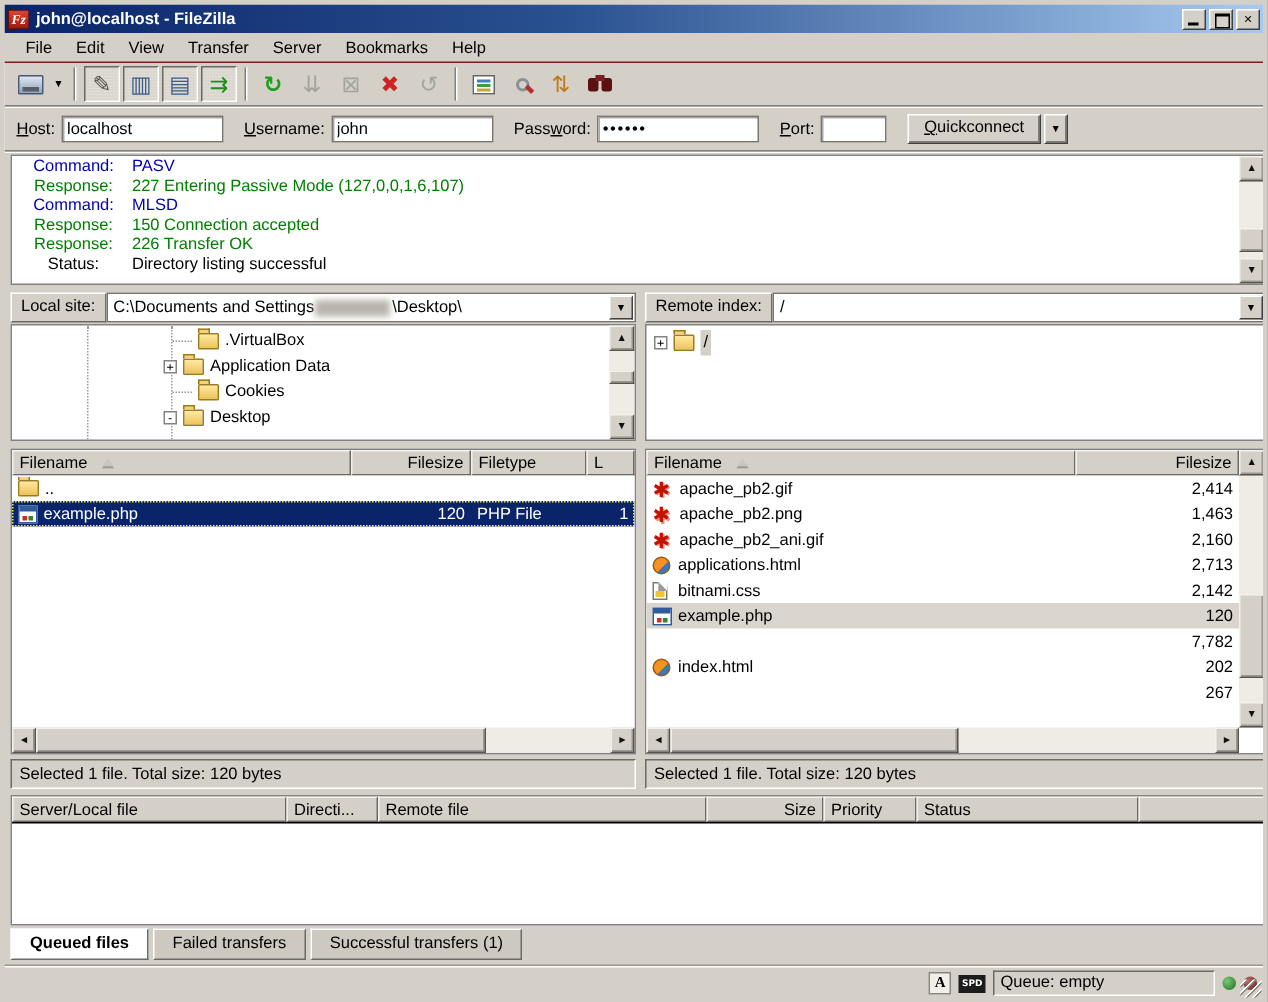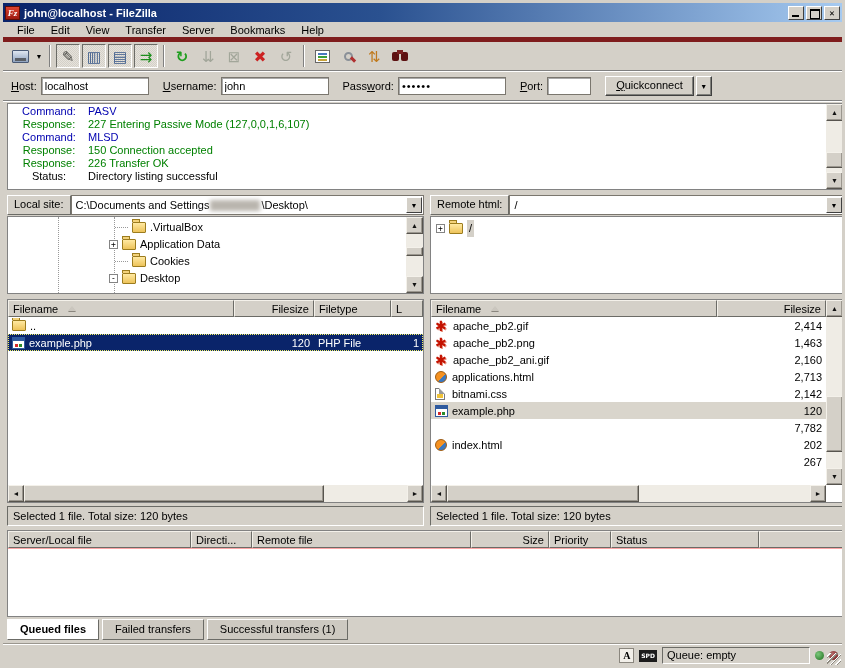--- a/index.html
+++ b/index.html
@@ -24,21 +24,21 @@
   .title-text{color:#fff;font-weight:bold;font-size:11px;flex:1;white-space:nowrap;}
   .winbtns{display:flex;gap:2px;}
   .wb{width:16px;height:14px;background:#d4d0c8;border:1px solid;
       border-color:#fff #404040 #404040 #fff;position:relative;font:bold 9px/12px "DejaVu Sans Mono",monospace;
       text-align:center;}
   .wb-min::after{content:"";position:absolute;left:3px;bottom:2px;width:7px;height:2px;background:#000;}
   .wb-max::after{content:"";position:absolute;left:3px;top:2px;width:8px;height:7px;border:1px solid #000;border-top-width:2px;}
   .wb-close::after{content:"✕";position:absolute;left:0;right:0;top:0;}
   
   .menubar{position:absolute;top:19px;left:0;width:839px;height:20px;display:flex;align-items:center;
-    padding-left:6px;border-bottom:5px solid #7f1d1d;}
+    padding-left:6px;border-bottom:1px solid #7f1d1d;}
   .menu-item{padding:2px 8px;}
   
   .toolbar{position:absolute;top:39px;left:0;width:839px;height:29px;display:flex;align-items:center;
     padding-left:4px;border-bottom:1px solid #808080;box-shadow:0 1px 0 #fff;}
   .tbn{width:24px;height:24px;display:flex;align-items:center;justify-content:center;margin:0 1px;}
   .tbn.pressed{border:1px solid;border-color:#6b6b66 #ffffff #ffffff #6b6b66;
     background:repeating-conic-gradient(#e6e3dc 0 25%,#d4d0c8 0 50%) 0 0/2px 2px;}
   .tbn .g{font-size:15px;line-height:1;}
   .tb-dd{width:12px;height:22px;display:flex;align-items:center;justify-content:center;font-size:7px;}
   .tb-sep{width:2px;height:22px;margin:0 4px;border-left:1px solid #808080;border-right:1px solid #fff;}
@@ -129,21 +129,21 @@
     position:relative;margin-right:7px;flex:none;}
   .ic-doc::before{content:"";position:absolute;right:-1px;top:-1px;border:3px solid #d4d0c8;
     border-left-color:#9a9a9a;border-bottom-color:#9a9a9a;border-top-color:#fff;border-right-color:#fff;}
   .ic-doc::after{content:"";position:absolute;left:1px;bottom:1px;width:6px;height:4px;background:#f0c33a;}
   
   .statline{position:absolute;top:503px;height:20px;border:1px solid;
     border-color:#6b6b66 #ffffff #ffffff #6b6b66;background:#d4d0c8;padding:3px 5px;white-space:nowrap;}
   
   .queue{position:absolute;top:527px;left:4px;width:837px;height:87px;background:#fff;
     border:1px solid #828282;}
-  .qhdr{position:absolute;top:0;left:0;right:0;height:18px;display:flex;background:#fca5a5;}
+  .qhdr{position:absolute;top:0;left:0;right:0;height:18px;display:flex;background:#000000;}
   
   .tabs{position:absolute;top:616px;left:4px;height:22px;display:flex;align-items:flex-start;}
   .tab{background:#cdc9c1;border:1px solid;border-color:#fff #6b6b66 #6b6b66 #fff;
     padding:3px 12px 4px;margin-right:3px;}
   .tab.active{background:#fff;font-weight:bold;}
   
   .statusbar{position:absolute;top:640px;left:0;width:839px;height:25px;
     border-top:1px solid #9a968e;box-shadow:0 1px 0 #fff inset;}
   .sb-right{position:absolute;right:4px;top:3px;display:flex;align-items:center;gap:5px;}
   .asc-ind{width:15px;height:15px;background:#f2efe9;border:1px solid #8a867e;
@@ -283,21 +283,21 @@
     <span class="site-label">Local site:</span>
     <span class="site-combo">
       <span>C:\Documents and Settings</span>
         <span class="redacted"></span>
         <span>\Desktop\</span>
       <span class="combo-dd">▼</span>
     </span>
   </div>
 
   <div class="sitebar" style="left:427px;width:414px;">
-    <span class="site-label">Remote html:</span>
+    <span class="site-label">Remote index:</span>
     <span class="site-combo">
       <span>/</span>
       <span class="combo-dd">▼</span>
     </span>
   </div>
 
   <div class="tree" style="left:4px;width:417px;">
     <span class="guide" style="left:50px;"></span>
     <span class="guide" style="left:106px;"></span>
     <div class="trow" style="padding-left:107px;top:2px;">

